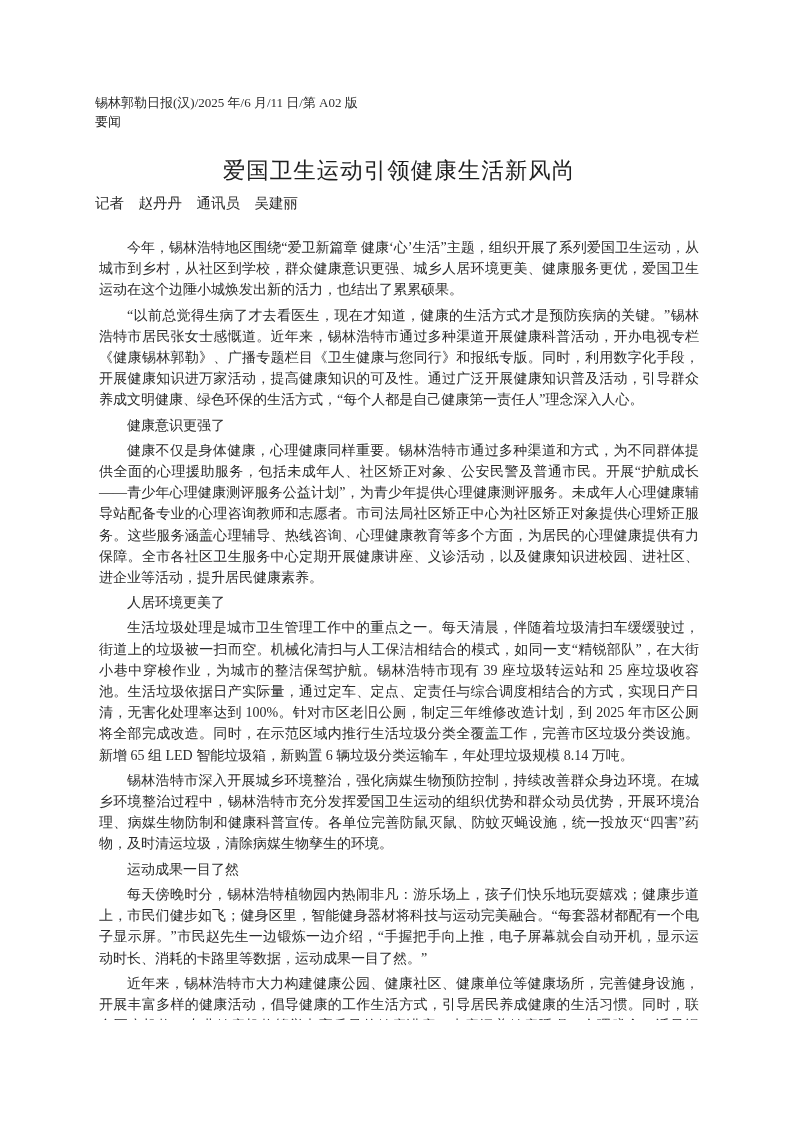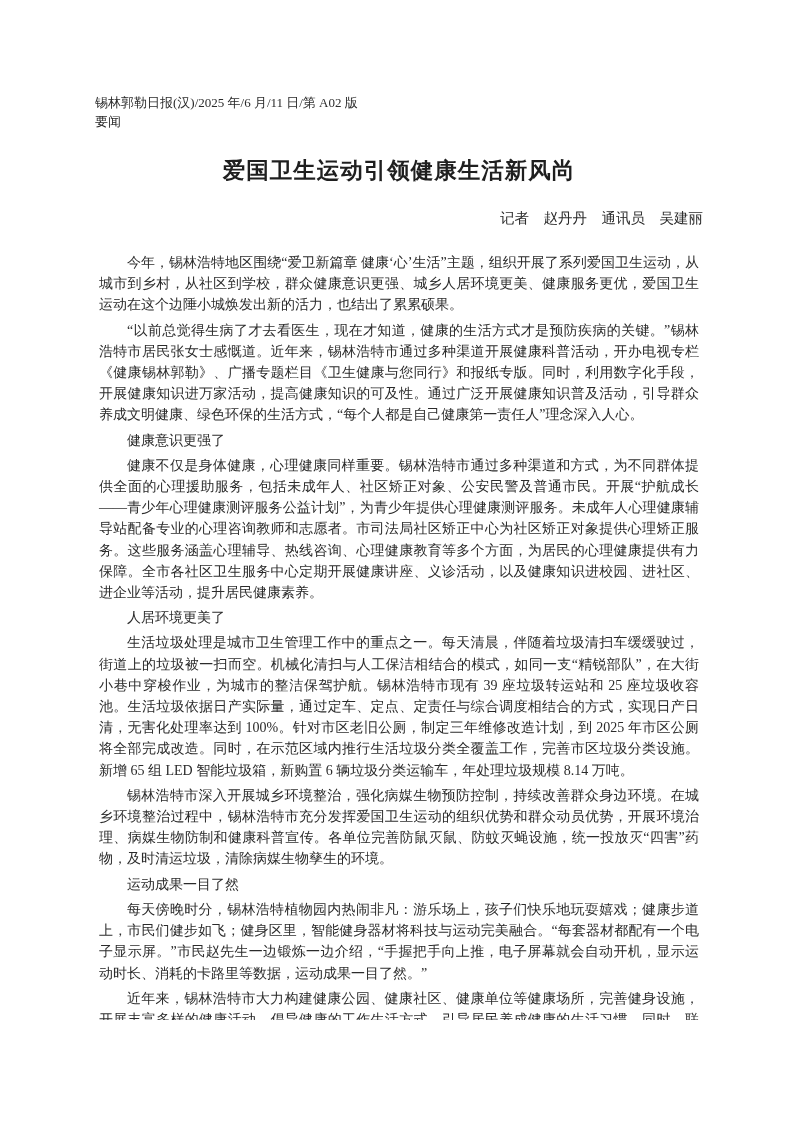--- a/index.html
+++ b/index.html
@@ -24,30 +24,30 @@
   }
   .doc-header {
     font-size: 13px;
     line-height: 18.5px;
     color: #2b2b2b;
   }
   .article-title {
     margin: 25px 0 0 0;
     font-size: 22.5px;
     line-height: 30px;
-    font-weight: bold;
+    font-weight: normal;
     text-align: center;
     color: #1f1f1f;
     letter-spacing: 1px;
   }
   .article-byline {
-    margin-top: 22px;
+    margin-top: 7px;
     font-size: 14.5px;
     line-height: 21px;
-    text-align: right;
+    text-align: left;
     color: #2b2b2b;
   }
   .article-body {
     margin-top: 23px;
   }
   .article-body p.para {
     margin: 4px;
     font-size: 14px;
     line-height: 21.2px;
     text-align: justify;

